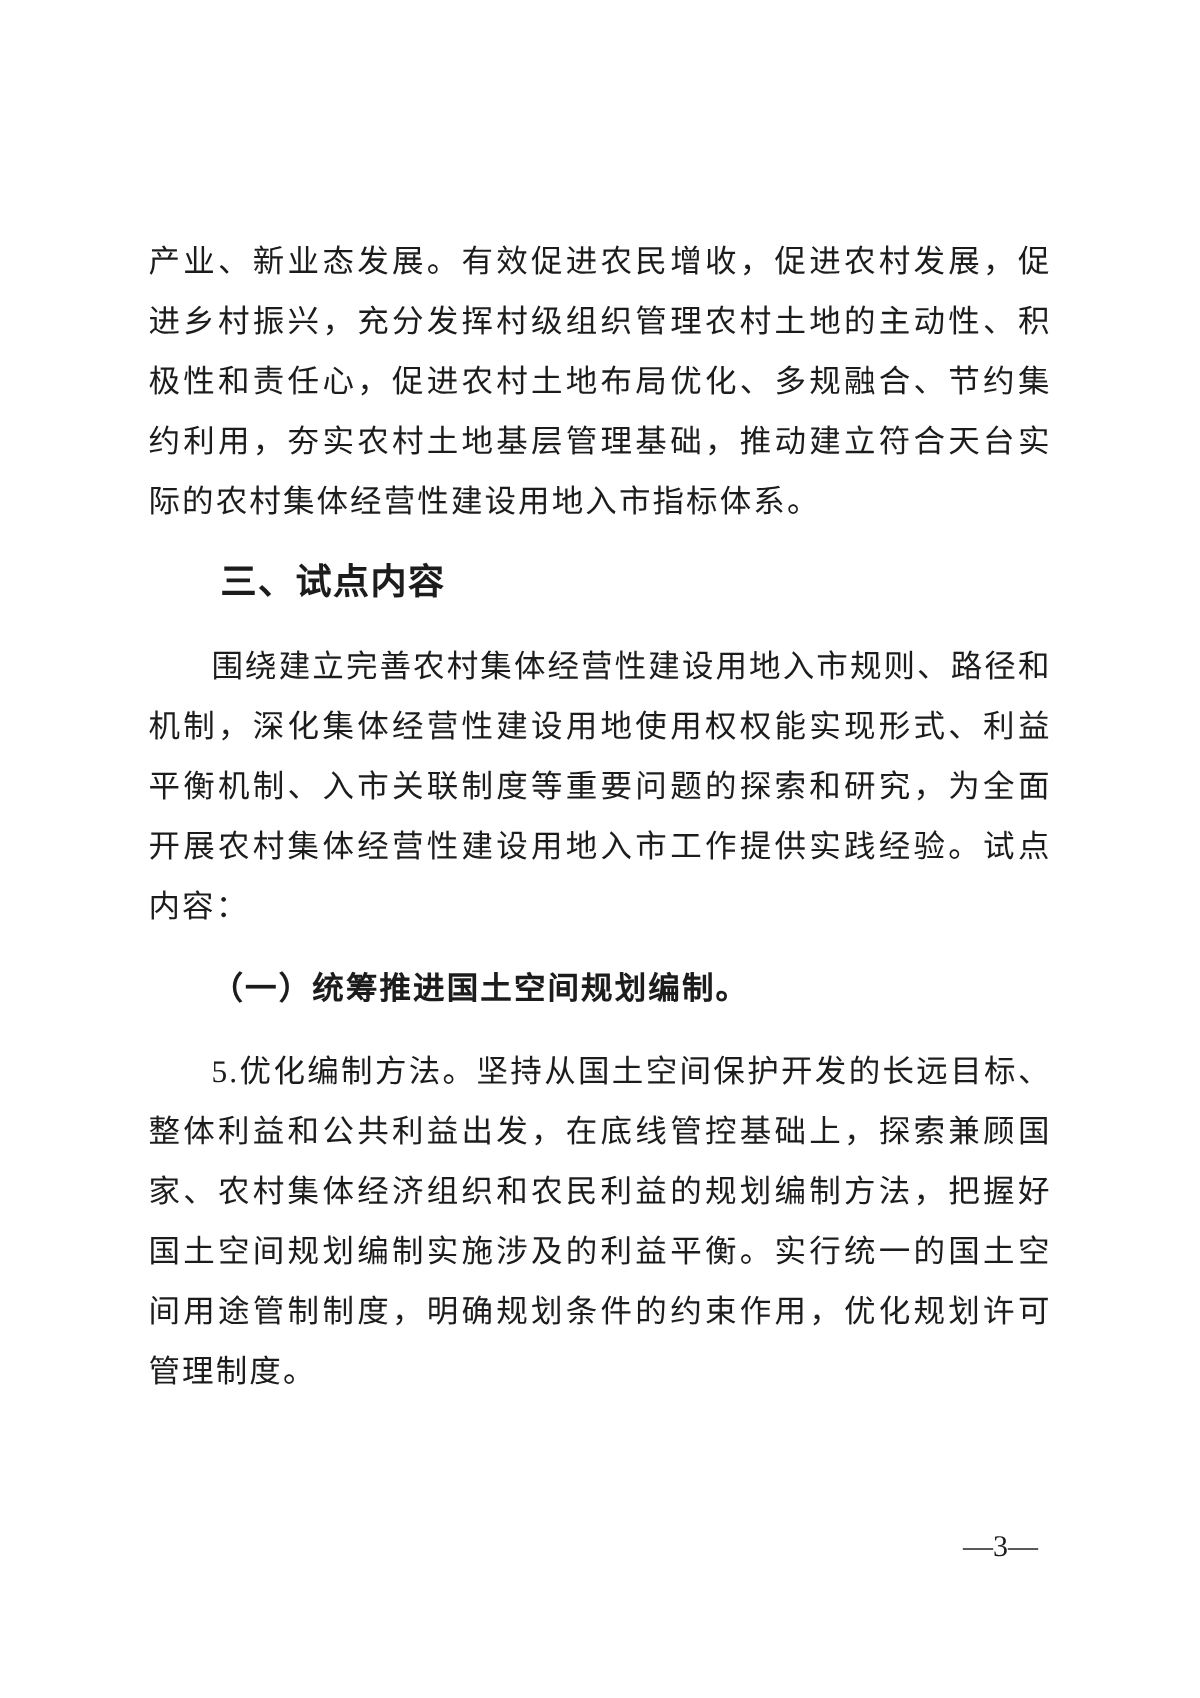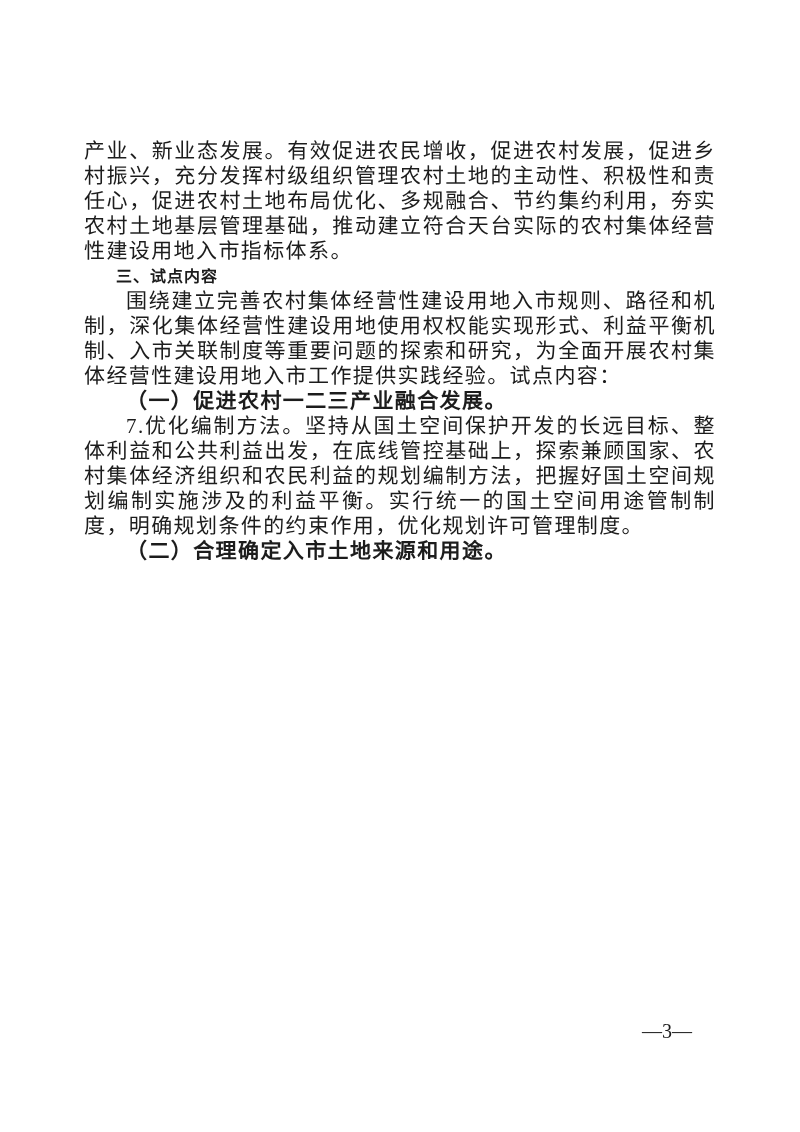--- a/index.html
+++ b/index.html
@@ -18,36 +18,36 @@
   }
   .content {
     position: absolute;
     left: 84px;
     top: 139px;
     width: 632px;
     text-align: justify;
     text-justify: inter-ideograph;
   }
   .content p {
-    margin: 0;
+    margin: 15px;
     font-size: 21px;
-    line-height: 25px;
+    line-height: 40px;
     letter-spacing: 1.4px;
   }
   p.body-indent {
     text-indent: 2em;
   }
   p.no-indent {
     text-indent: 0;
   }
   p.section-heading {
     font-family: "Liberation Sans", "DejaVu Sans", sans-serif;
     font-weight: bold;
     text-indent: 2em;
-    font-size: 16px;
+    font-size: 24px;
     letter-spacing: 1px;
   }
   p.subsection-heading {
     font-weight: bold;
     text-indent: 2em;
   }
   .page-number {
     position: absolute;
     top: 1020px;
     right: 108px;
@@ -57,18 +57,17 @@
   }
 </style>
 </head>
 <body>
 
 <div class="page">
   <div class="content">
     <p class="no-indent">产业、新业态发展。有效促进农民增收，促进农村发展，促进乡村振兴，充分发挥村级组织管理农村土地的主动性、积极性和责任心，促进农村土地布局优化、多规融合、节约集约利用，夯实农村土地基层管理基础，推动建立符合天台实际的农村集体经营性建设用地入市指标体系。</p>
     <p class="section-heading">三、试点内容</p>
     <p class="body-indent">围绕建立完善农村集体经营性建设用地入市规则、路径和机制，深化集体经营性建设用地使用权权能实现形式、利益平衡机制、入市关联制度等重要问题的探索和研究，为全面开展农村集体经营性建设用地入市工作提供实践经验。试点内容：</p>
-    <p class="subsection-heading">（一）促进农村一二三产业融合发展。</p>
-    <p class="body-indent">7.优化编制方法。坚持从国土空间保护开发的长远目标、整体利益和公共利益出发，在底线管控基础上，探索兼顾国家、农村集体经济组织和农民利益的规划编制方法，把握好国土空间规划编制实施涉及的利益平衡。实行统一的国土空间用途管制制度，明确规划条件的约束作用，优化规划许可管理制度。</p>
-    <p class="subsection-heading">（二）合理确定入市土地来源和用途。</p>
+    <p class="subsection-heading">（一）统筹推进国土空间规划编制。</p>
+    <p class="body-indent">5.优化编制方法。坚持从国土空间保护开发的长远目标、整体利益和公共利益出发，在底线管控基础上，探索兼顾国家、农村集体经济组织和农民利益的规划编制方法，把握好国土空间规划编制实施涉及的利益平衡。实行统一的国土空间用途管制制度，明确规划条件的约束作用，优化规划许可管理制度。</p>
   </div>
   <div class="page-number">—3—</div>
 </div>
 
 </body></html>

